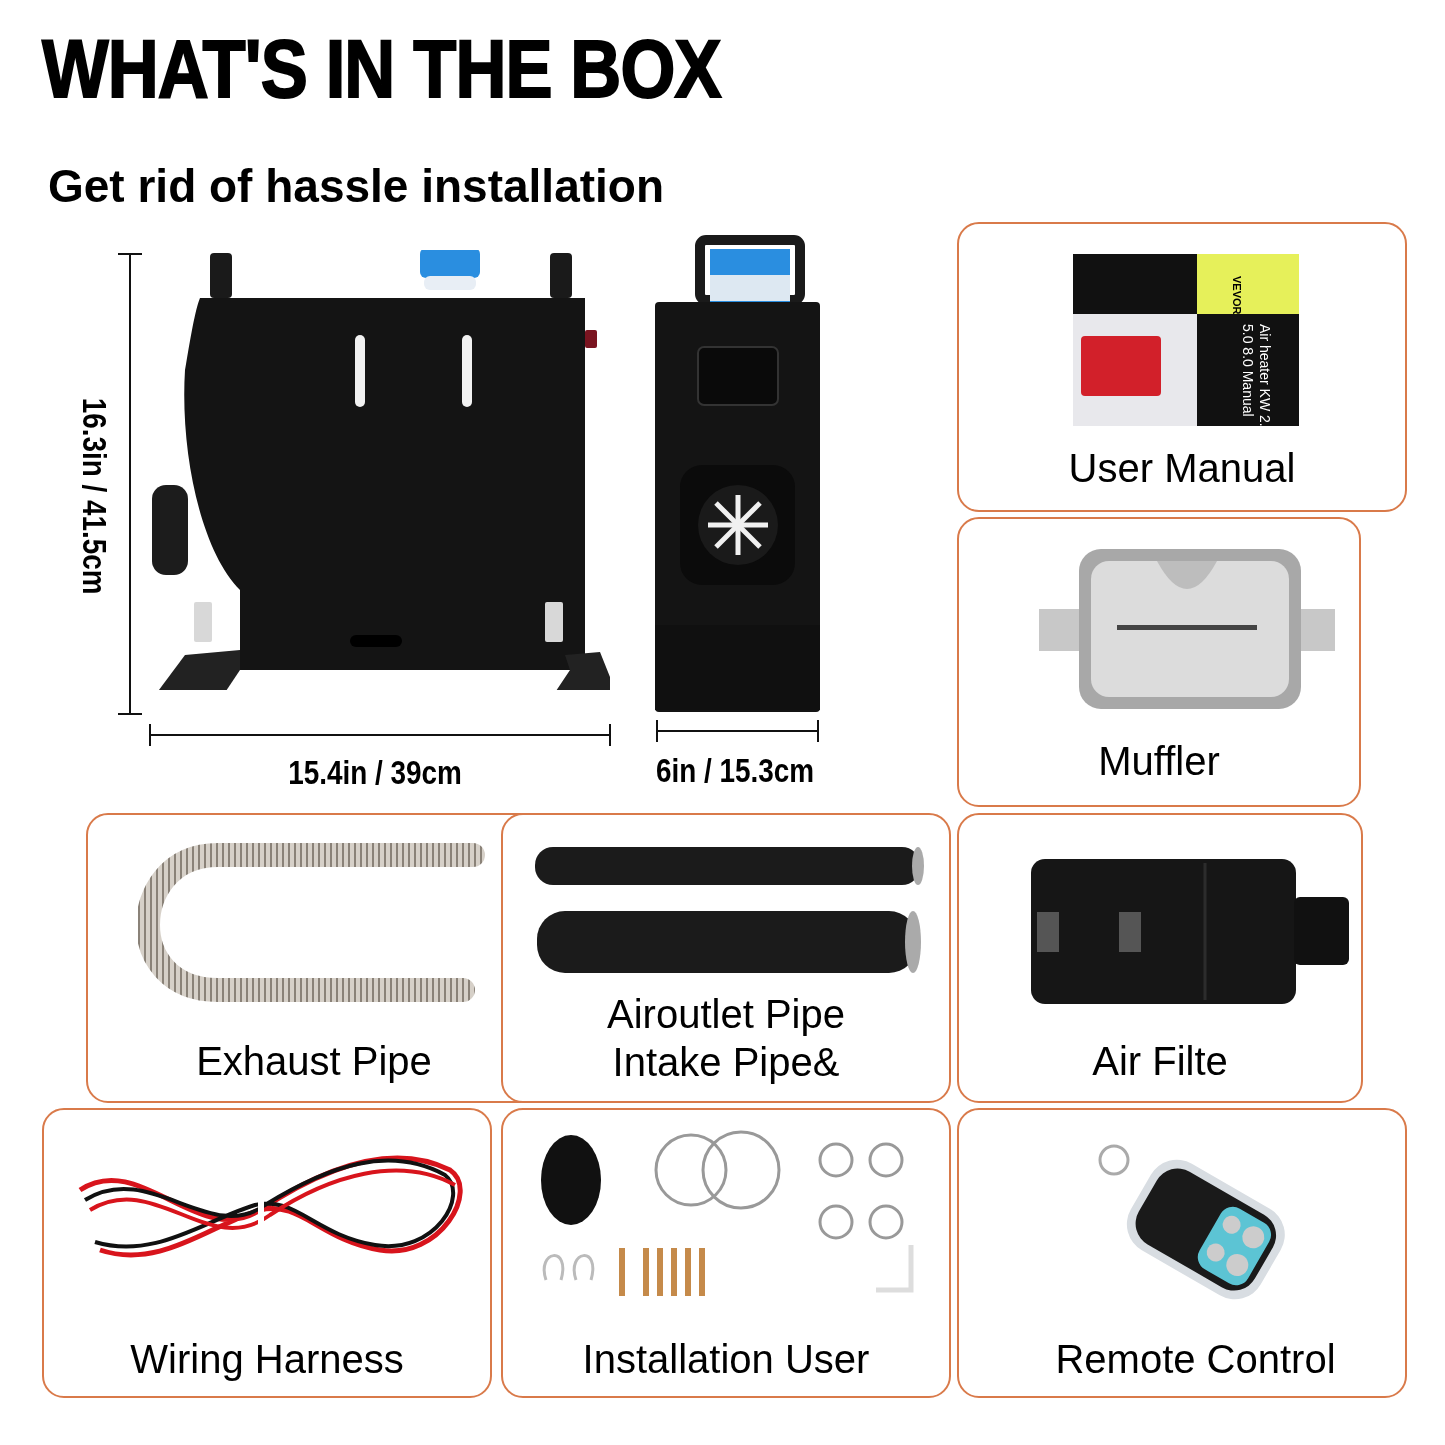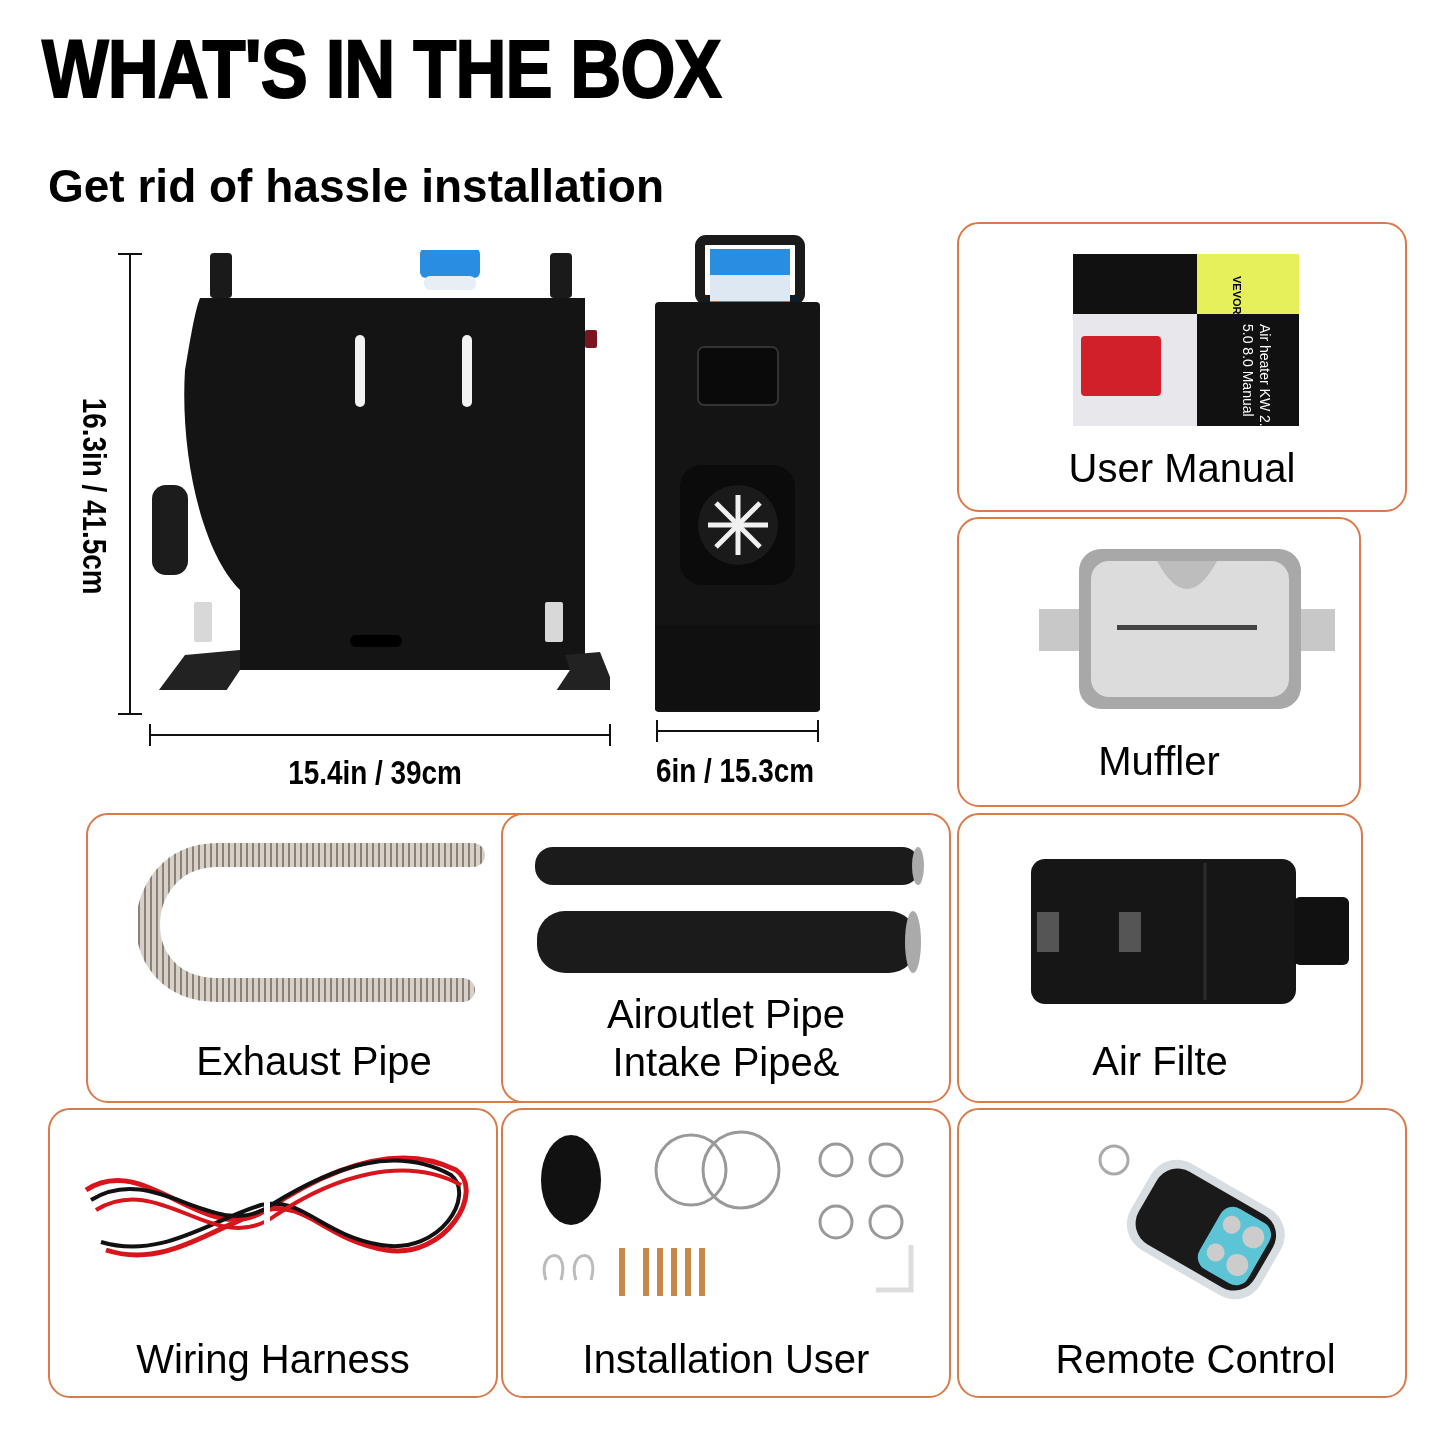--- a/index.html
+++ b/index.html
@@ -128,21 +128,21 @@
   <svg class="abs" style="left:70px;top:42px;" width="320" height="150" viewBox="0 0 320 150">
     <rect x="2" y="2" width="265" height="145" rx="14" fill="#161616"></rect>
     <rect x="265" y="40" width="55" height="68" rx="6" fill="#111"></rect>
     <rect x="8" y="55" width="22" height="40" fill="#555"></rect>
     <rect x="90" y="55" width="22" height="40" fill="#555"></rect>
     <line x1="176" y1="6" x2="176" y2="143" stroke="#2c2c2c" stroke-width="3"></line>
   </svg>
   <div class="card-label" style="top:222px;">Air Filte</div>
 </div>
 
-<div class="card" style="left:48px;top:1108px;width:450px;height:290px;">
+<div class="card" style="left:42px;top:1108px;width:450px;height:290px;">
   <svg class="abs" style="left:16px;top:40px;" width="410" height="130" viewBox="0 0 410 130">
     <path d="M20 40 C80 0 140 100 200 60 C260 20 330 -10 390 20 C420 40 380 110 320 100 C260 90 240 50 200 60 C150 75 100 120 40 100" fill="none" stroke="#d8141c" stroke-width="5"></path>
     <path d="M25 50 C90 10 150 95 205 55 C270 15 330 -5 385 25 C410 45 375 105 315 95 C255 85 235 45 195 55 C145 70 95 110 35 92" fill="none" stroke="#111" stroke-width="4"></path>
     <path d="M30 60 C95 20 150 110 210 65 C270 25 340 5 395 35" fill="none" stroke="#d8141c" stroke-width="4"></path>
     <rect x="198" y="50" width="6" height="28" fill="#fff"></rect>
   </svg>
   <div class="card-label" style="top:225px;">Wiring Harness</div>
 </div>
 
 <div class="card" style="left:501px;top:1108px;width:450px;height:290px;">

